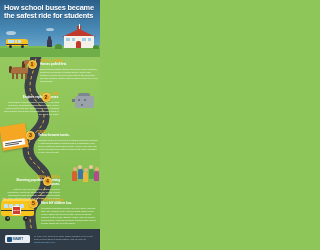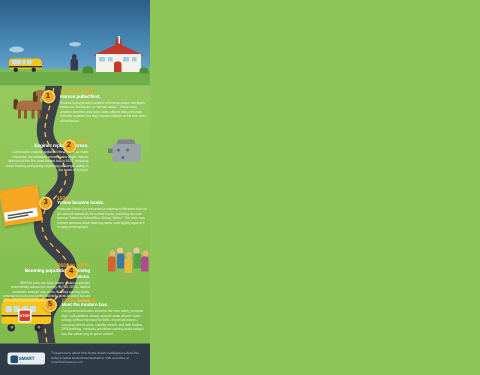--- a/index.html
+++ b/index.html
@@ -169,20 +169,21 @@
 </head>
 <body>
 
 <div class="page">
 
   <div class="header">
     <div class="cloud c1"></div>
     <div class="cloud c2"></div>
     <div class="cloud c3"></div>
 
+    <div class="title">How school buses became the safest ride for students</div>
 
     <div class="ground"></div>
 
     <div class="hbus">
       <div class="body"></div>
       <div class="win w1"></div>
         <div class="win w2"></div>
       <div class="win w3"></div>
         <div class="win w4"></div>
       <div class="stripe"></div>

